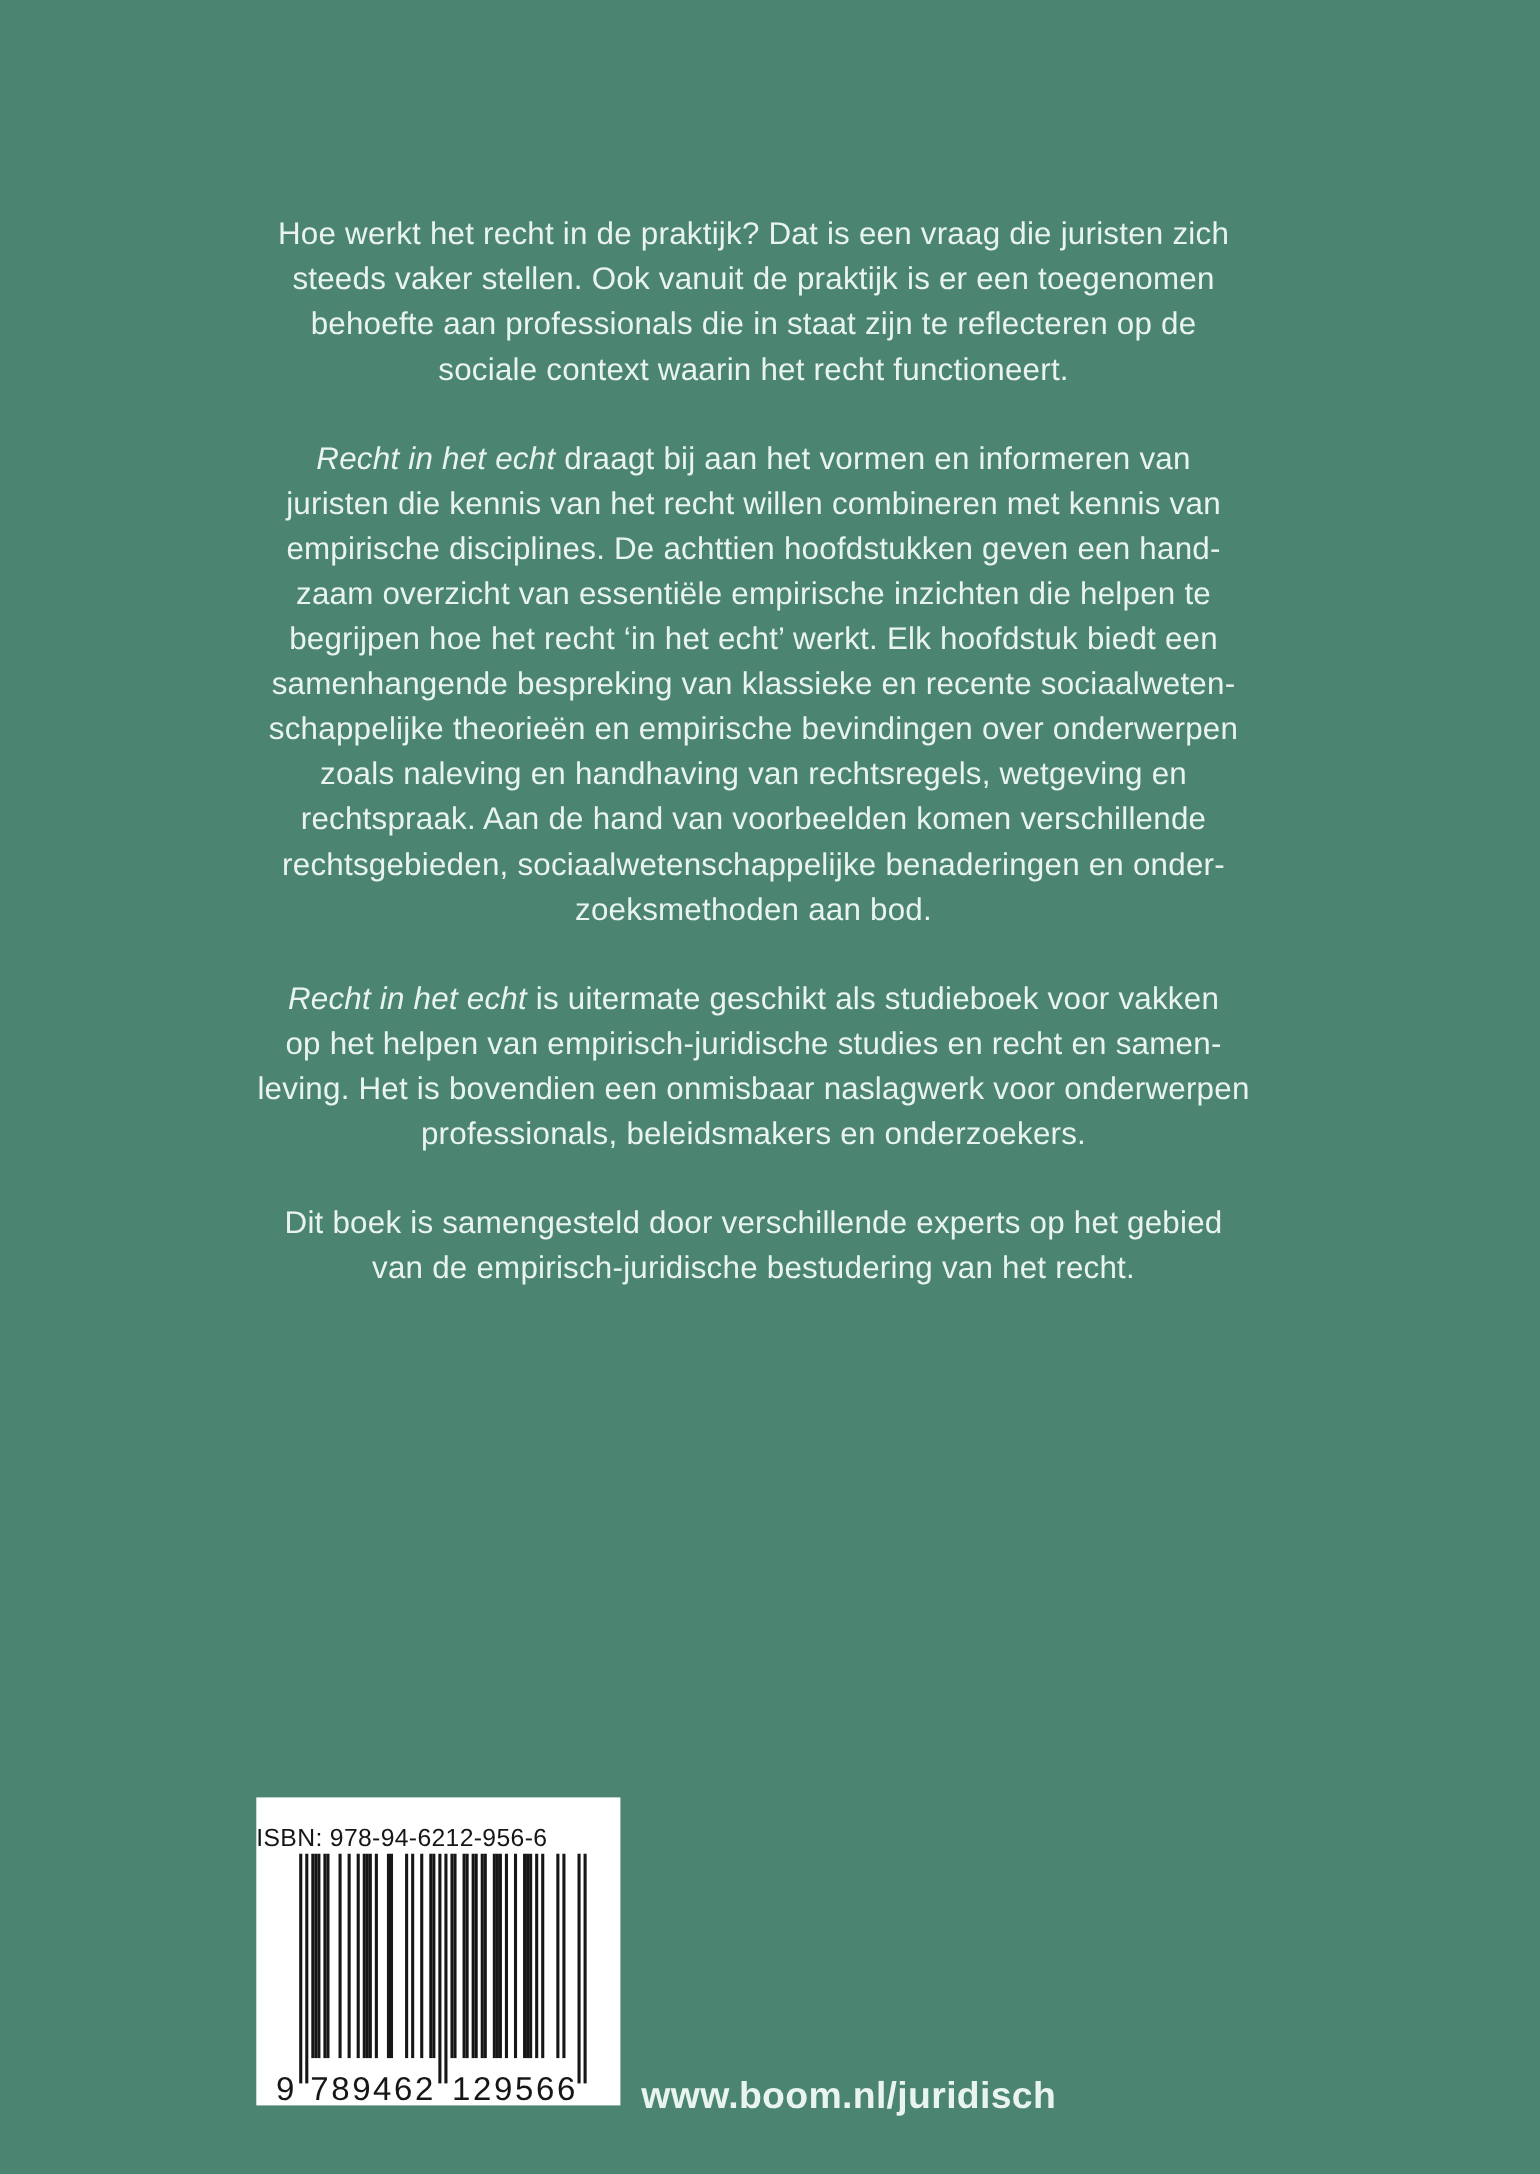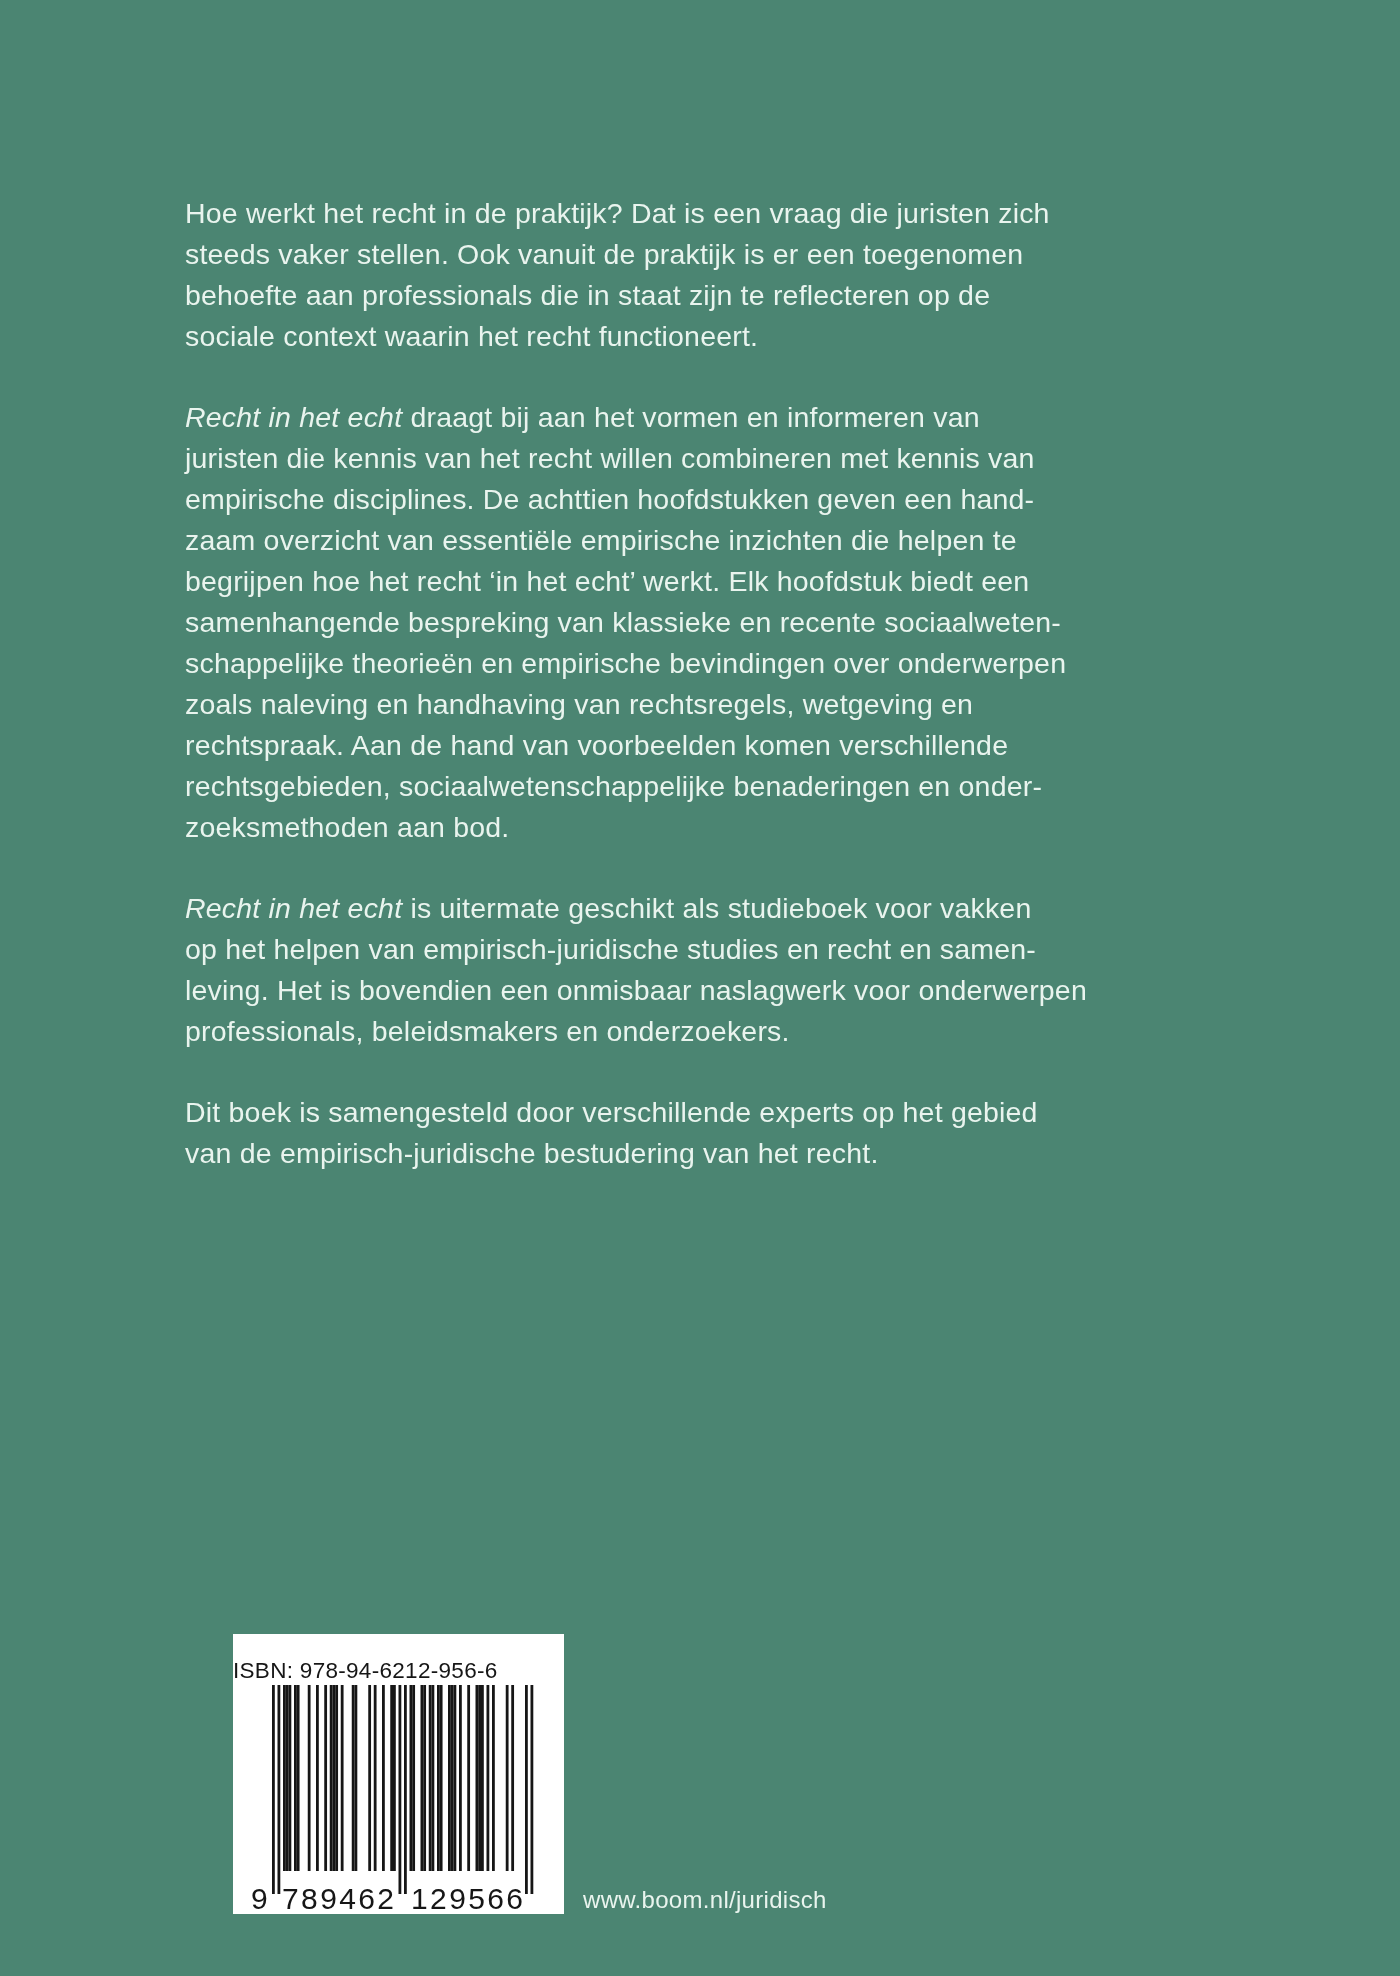--- a/index.html
+++ b/index.html
@@ -21,20 +21,21 @@
   .copy {
     position: absolute;
     left: 185px;
     top: 193px;
     width: 1000px;
     color: #e9f4ee;
     font-size: 28.5px;
     line-height: 41px;
     font-weight: 300;
     letter-spacing: 0.2px;
+    text-align: center;
   }
   .copy p {
     margin: 0 0 40px 0;
   }
   .copy em {
     font-style: italic;
     margin-top: 43px;
   }
   .isbn-box {
     position: absolute;
@@ -62,22 +63,22 @@
   .barcode text {
     fill: #161616;
     font-family: "Liberation Sans", sans-serif;
     font-size: 30px;
   }
   .site-url {
     position: absolute;
     left: 583px;
     top: 1886px;
     color: #e9f4ee;
-    font-size: 24px;
-    font-weight: 400;
+    font-size: 34px;
+    font-weight: 700;
     letter-spacing: 0.3px;
   }
 </style>
 </head>
 <body>
 
 <div class="cover">
 
   <div class="copy">
       <p><span>Hoe werkt het recht in de praktijk? Dat is een vraag die juristen zich</span><br><span>steeds vaker stellen. Ook vanuit de praktijk is er een toegenomen</span><br><span>behoefte aan professionals die in staat zijn te reflecteren op de</span><br><span>sociale context waarin het recht functioneert.</span></p>

